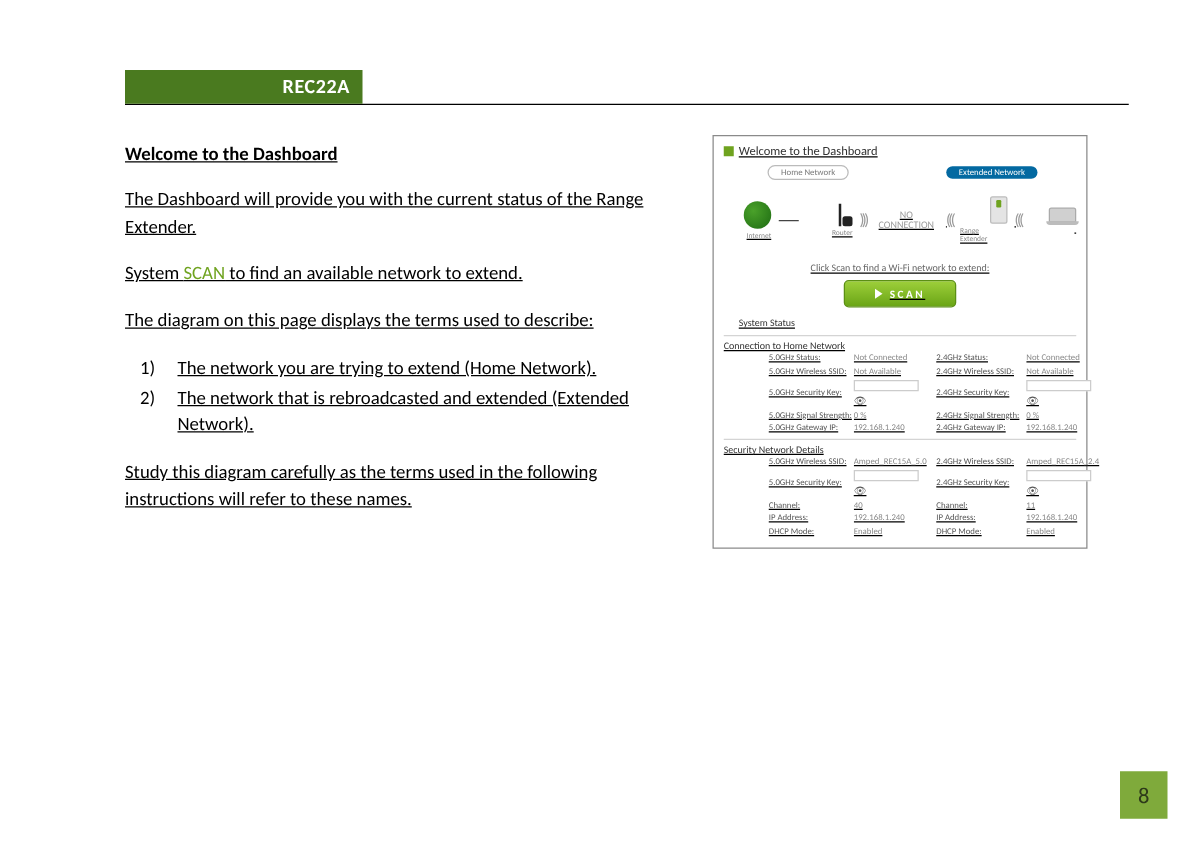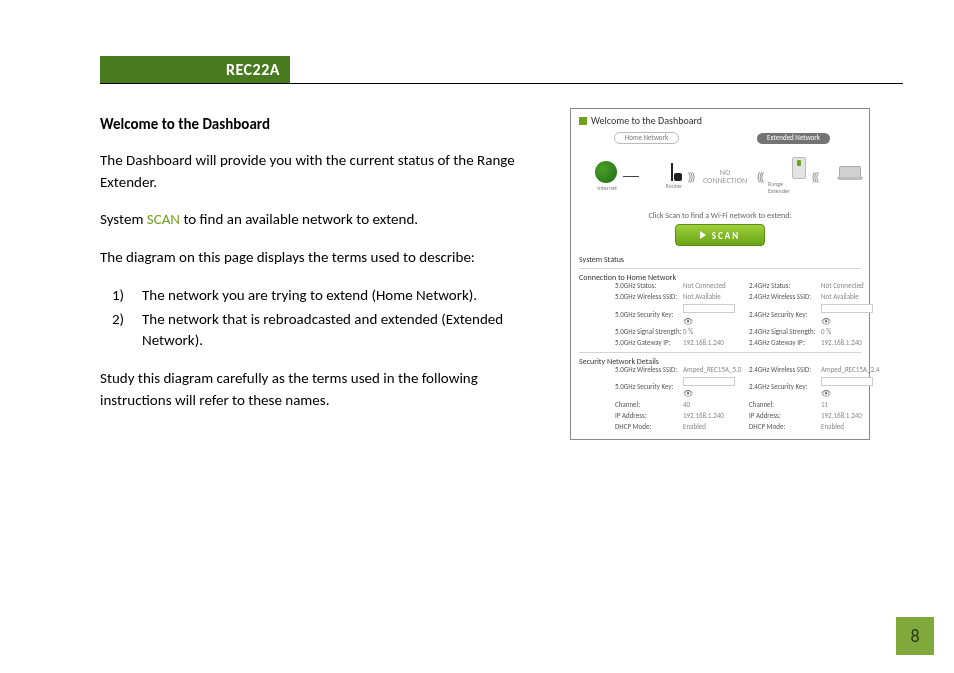--- a/index.html
+++ b/index.html
@@ -44,20 +44,21 @@
     font-size: 16px;
     display: flex;
     align-items: center;
     padding-left: 8px;
   }
 
   .content-row {
     display: flex;
     align-items: flex-start;
     gap: 20px;
+    text-decoration: underline;
   }
 
   .prose {
     flex: 1 1 auto;
     font-size: 15px;
     line-height: 1.45;
     max-width: 450px;
   }
   .prose .welcome-h {
     font-weight: 700;
@@ -110,21 +111,21 @@
     gap: 12px;
   }
   .zone-label {
     font-size: 7px;
     padding: 1px 10px;
     border-radius: 8px;
     display: inline-block;
     white-space: nowrap;
   }
   .zone-home { border: 1px solid #bbb; color:#777; }
-  .zone-ext  { background: #737373; color:#fff; }
+  .zone-ext  { background: #0369a1; color:#fff; }
 
   .diagram {
     display: flex;
     align-items: center;
     justify-content: space-between;
     margin: 6px 0 2px;
     height: 52px;
   }
   .dev-col { display:flex; flex-direction:column; align-items:flex-end; width:38px; }
   .dev-label { font-size:6px; color:#888; margin-top:2px; }
@@ -151,21 +152,21 @@
   .scan-btn {
     display:flex; align-items:center; justify-content:center;
     width: 90px; height:22px; margin: 0 auto 8px;
     background: linear-gradient(#9dcf3a,#6aa516);
     border:1px solid #5b8f14; border-radius:4px;
     color:#fff; font-size:9px; font-weight:700; letter-spacing:2px;
     gap:6px;
   }
   .play { width:0; height:0; border-left:6px solid #fff; border-top:4px solid transparent; border-bottom:4px solid transparent; }
 
-  .sec-heading { color:#333; font-size:8px; margin:6px 0 2px; }
+  .sec-heading { color:#333; font-size:8px; margin:6px 12px 2px; }
   .sec-sub { color:#333; font-size:8px; margin-top:4px; border-top:1px solid #d4d4d4; padding-top:3px; }
   .kv-grid {
     display:grid;
     grid-template-columns: 64px 62px 68px 62px;
     column-gap: 4px;
     row-gap: 2px;
     font-size:7px;
     color:#777;
     align-items:center;
     margin-left:36px;

